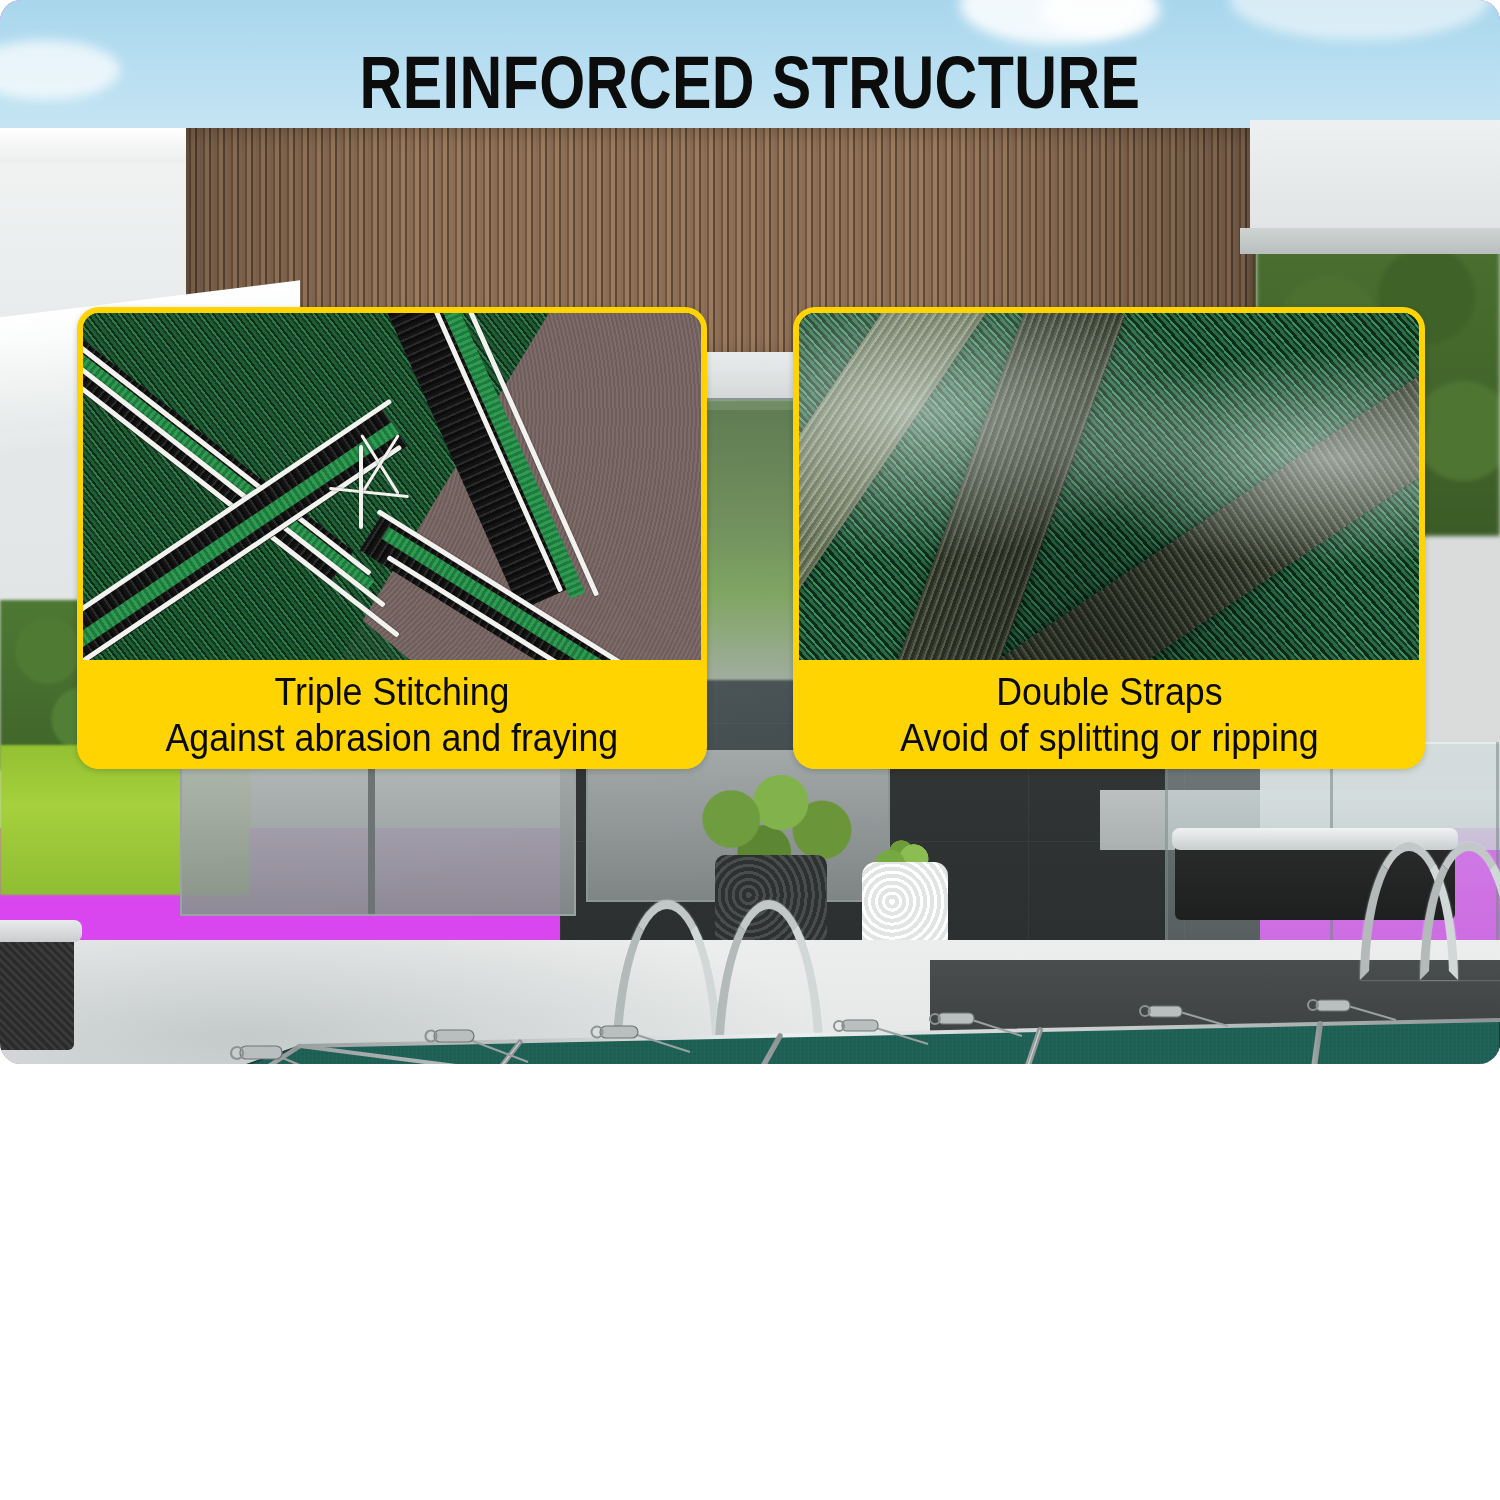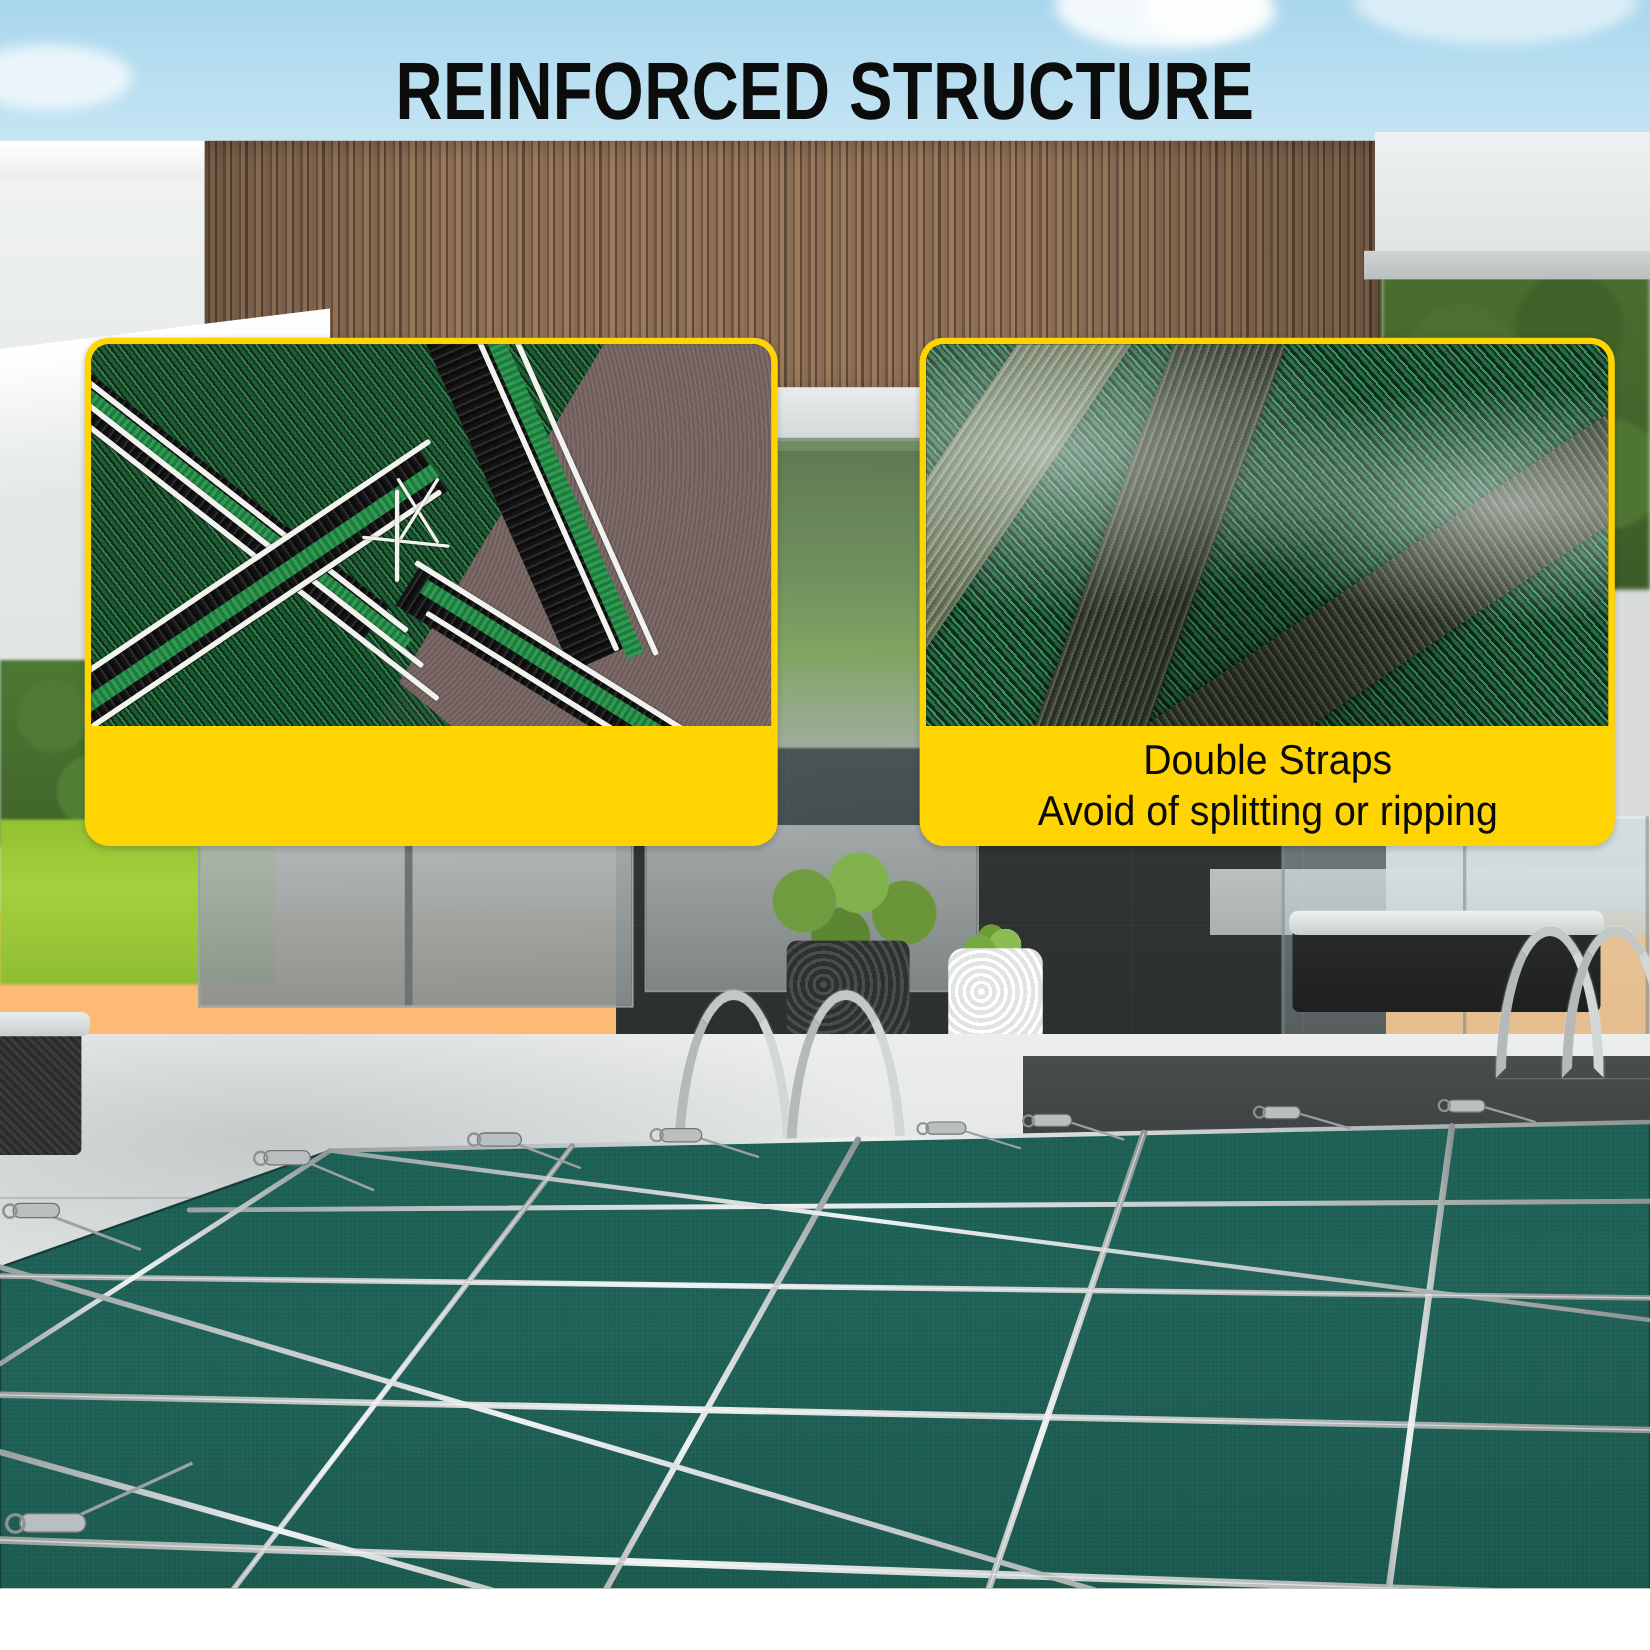--- a/index.html
+++ b/index.html
@@ -1,23 +1,24 @@
 <!DOCTYPE html>
 <html><head>
 <meta charset="utf-8">
 <title>Reinforced Structure — Pool Safety Cover</title>
 <style>
   html,body{margin:0;padding:0;background:#fff;}
   body{font-family:"Liberation Sans", sans-serif;}
 
   #stage{
     position:relative;
-    width:1500px;height:1444px;
+    width:1500px;height:1064px;
     overflow:hidden;
-    background:#fdba74;
+    background:#d946ef;
+    border-radius:21px;
   }
 
   
   .scene{position:absolute;inset:0;overflow:hidden;}
 
   
   .sky{
     position:absolute;left:0;top:0;width:1500px;height:134px;
     background:linear-gradient(180deg,#a9d6ec 0%,#b9dff1 55%,#c6e5f3 100%);
   }
@@ -298,21 +299,21 @@
   .card{
     position:absolute;
     background:#FFD400;
     border-radius:22px;
     box-shadow:0 2px 6px rgba(0,0,0,.18);
     overflow:hidden;
     padding:6px 6px 0 6px;
     box-sizing:border-box;
   }
   .card.left{left:77px;top:307px;width:630px;height:462px;}
-  .card.right{left:836px;top:307px;width:632px;height:462px;}
+  .card.right{left:793px;top:307px;width:632px;height:462px;}
 
   .card-photo{
     position:relative;
     width:100%;height:347px;
     border-radius:16px 16px 0 0;
     overflow:hidden;
     background:#2c3a2c;
   }
   .card-caption{
     height:109px;
@@ -624,20 +625,24 @@
         <div class="bandGreen" style="left:306px;top:214px;width:400px;height:14px;transform:rotate(32deg);transform-origin:left top;"></div>
         <div class="stitch" style="left:296px;top:196px;width:410px;height:5px;transform:rotate(32deg);transform-origin:left top;"></div>
         <div class="stitch" style="left:306px;top:242px;width:410px;height:5px;transform:rotate(32deg);transform-origin:left top;"></div>
 
         <div class="stitch" style="left:262px;top:150px;width:70px;height:3px;transform:rotate(58deg);"></div>
         <div class="stitch" style="left:262px;top:150px;width:70px;height:3px;transform:rotate(-58deg);"></div>
         <div class="stitch" style="left:246px;top:178px;width:80px;height:3px;transform:rotate(6deg);"></div>
         <div class="stitch" style="left:276px;top:132px;width:4px;height:84px;"></div>
       </div>
     </div>
+    <div class="card-caption">
+      <div class="line">Triple Stitching</div>
+      <div class="line">Against abrasion and fraying</div>
+    </div>
   </div>
 
   <div class="card right">
     <div class="card-photo">
       <div class="photoB">
         <div class="meshFill"></div>
 
         <div class="strapLight" style="left:130px;top:-70px;width:86px;height:560px;transform:rotate(34deg);transform-origin:left top;"></div>
 
         <div class="strap" style="left:120px;top:400px;width:620px;height:84px;transform:rotate(-34deg);transform-origin:left top;"></div>

